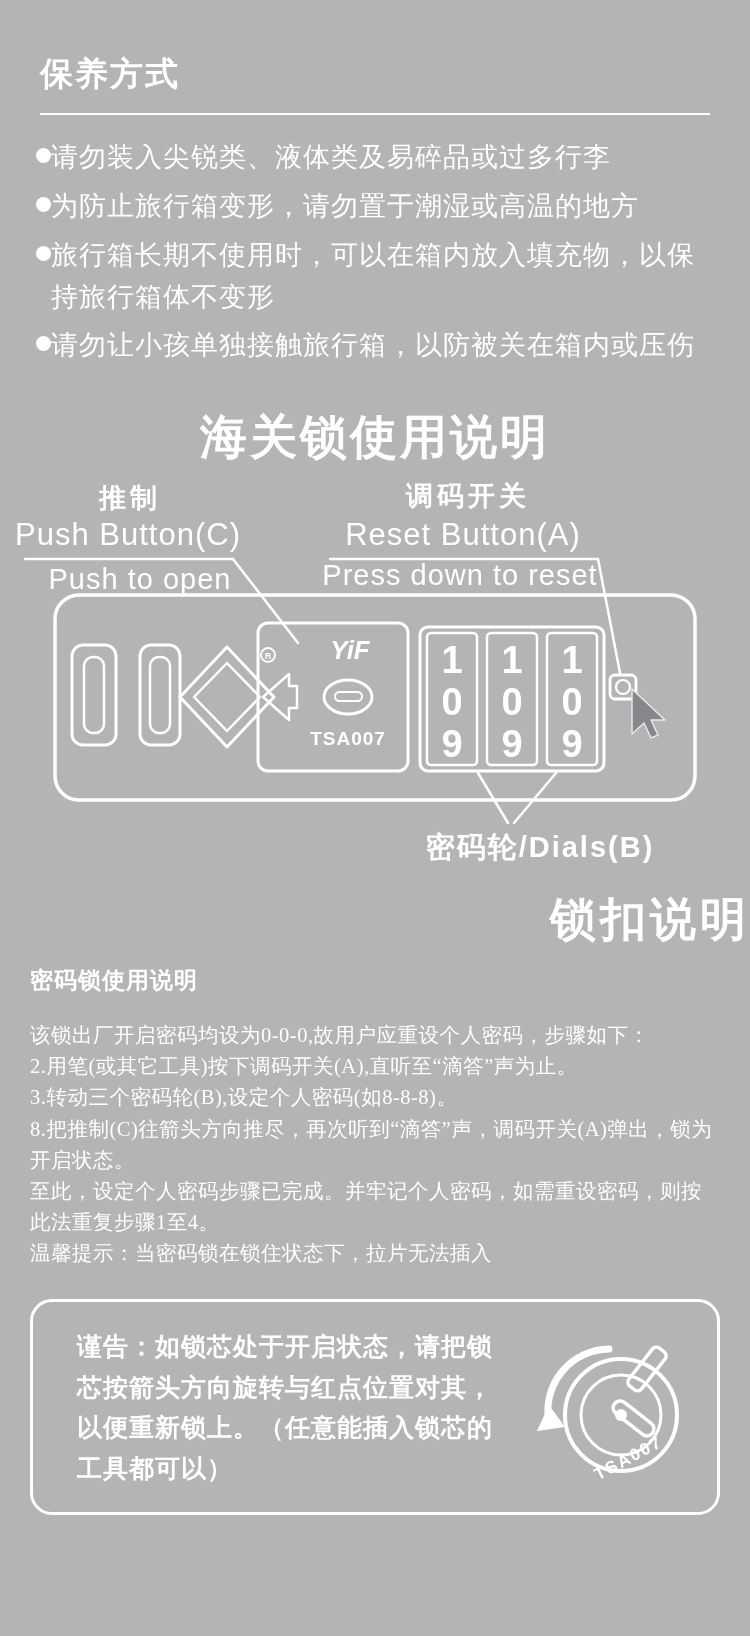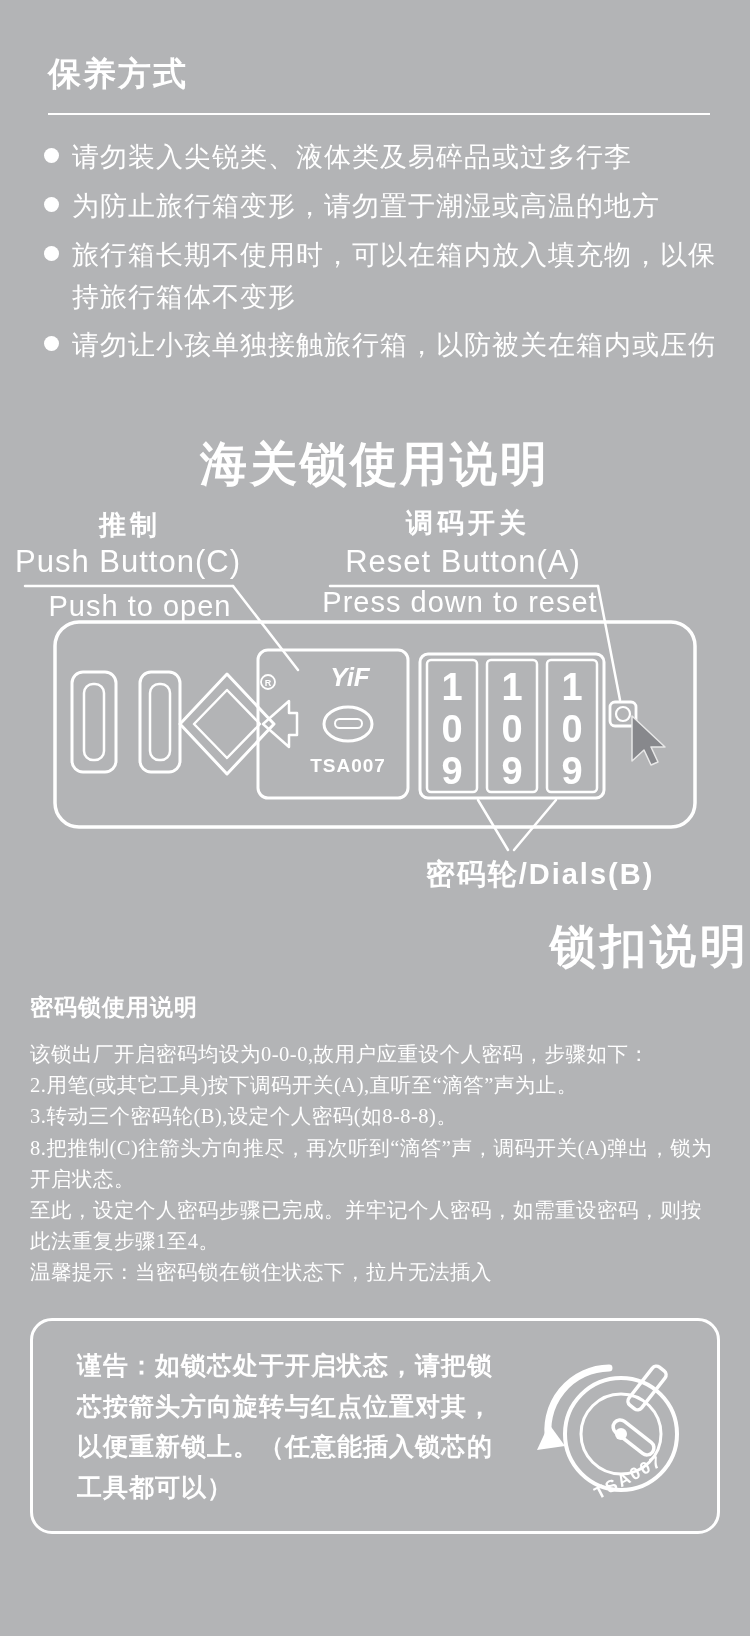--- a/index.html
+++ b/index.html
@@ -9,41 +9,41 @@
   }
   *{margin:0;padding:0;box-sizing:border-box;}
   html,body{background:#9a9a9c;}
   .page{
     width:750px;height:1636px;margin:0 auto;
     background:var(--bg);color:var(--fg);
     font-family:"Liberation Sans","DejaVu Sans",sans-serif;
     overflow:hidden;position:relative;
   }
   
-  .maintenance{padding-top:52px;padding-left:8px;}
+  .maintenance{padding-top:52px;}
   .m-title{font-size:33px;font-weight:bold;margin-left:40px;letter-spacing:2px;}
   .m-divider{height:2px;background:var(--fg);margin:16px 40px 22px 40px;border:none;}
   .m-list{list-style:none;margin:0 34px 0 36px;}
-  .m-list li{display:flex;gap:13px;margin-bottom:7px;font-size:27px;line-height:1.55;letter-spacing:1px;}
+  .m-list li{display:flex;margin-bottom:7px;font-size:27px;line-height:1.55;letter-spacing:1px;}
   .bullet{flex:0 0 15px;width:15px;height:15px;border-radius:50%;background:var(--fg);margin-top:11px;}
   
-  .lock-title{font-size:47px;font-weight:bold;text-align:center;margin:66px 0 6px;letter-spacing:3px;}
+  .lock-title{font-size:47px;font-weight:bold;text-align:center;margin:39px 0 6px;letter-spacing:3px;}
   .lock-diagram{display:block;width:750px;height:398px;}
   .lock-diagram text{fill:var(--fg);}
   .cn-label{font-size:27px;font-weight:bold;letter-spacing:4px;}
   .en-label{font-size:31px;letter-spacing:1px;}
   .hint-label{font-size:29px;letter-spacing:1px;}
   .dials-label{font-size:29px;font-weight:bold;letter-spacing:2px;}
   .brand{font-size:26px;font-weight:bold;font-style:italic;}
   .model{font-size:19px;font-weight:bold;letter-spacing:1px;}
   .digit{font-size:38px;font-weight:bold;}
   
   .buckle-title{font-size:46px;font-weight:bold;text-align:right;margin:16px 0 12px;letter-spacing:4px;}
   .instructions{margin:0 30px;font-size:20.5px;line-height:1.52;letter-spacing:0.5px;}
-  .instructions h3{font-size:23px;font-weight:bold;margin-bottom:14px;letter-spacing:1px;}
+  .instructions h3{font-size:23px;font-weight:bold;margin-bottom:22px;letter-spacing:1px;}
   .instructions p{margin:0;font-family:Liberation Serif, serif;}
   
   .warning-box{
     margin:30px 30px 0;border:3px solid var(--fg);border-radius:22px;
     padding:24px 14px 24px 44px;display:flex;align-items:center;gap:6px;
   }
   .warning-text{font-size:25px;font-weight:bold;line-height:1.62;width:430px;letter-spacing:1px;}
   .warning-lock{flex:0 0 190px;height:160px;}
 </style>
 </head>

